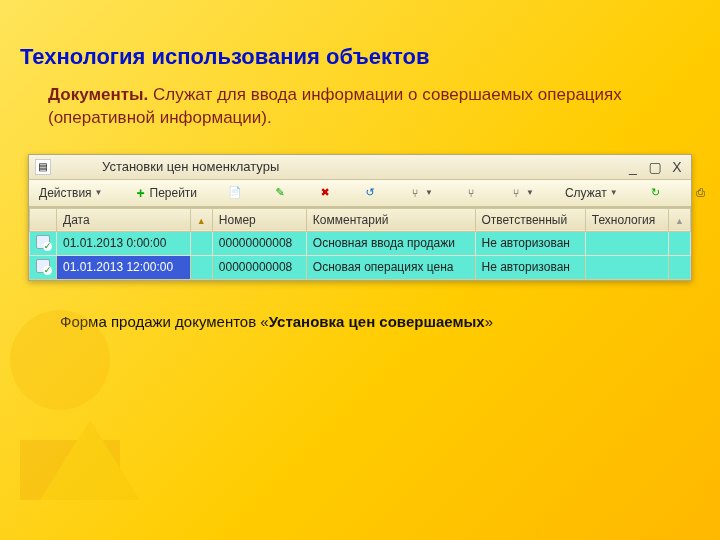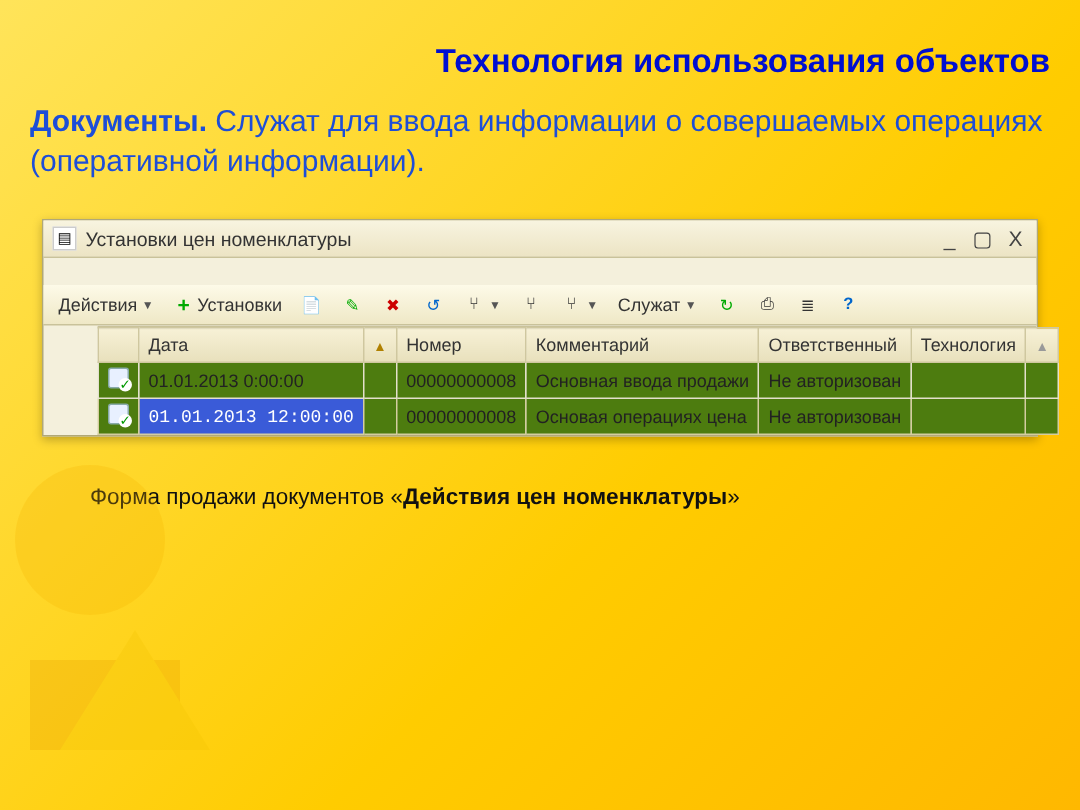--- a/index.html
+++ b/index.html
@@ -9,30 +9,30 @@
     background: linear-gradient(135deg, #ffe45a 0%, #ffcc00 60%, #ffb800 100%);
     font-family: Arial, sans-serif;
     position: relative;
     overflow: hidden;
   }
   .bg-shapes {
     position: absolute; left: 0; bottom: 0; width: 200px; height: 300px;
     opacity: 0.25;
   }
   .slide-title {
-    text-align: right;
+    text-align: left;
     font-size: 22px;
     font-weight: bold;
     color: #000fd0;
-    padding: 28px 20px 14px;
+    padding: 44px 20px 14px;
   }
   .description {
-    padding: 0 20px 14px;
-    font-size: 20px;
-    color: #1d4ed8;
+    padding: 0 48px 14px;
+    font-size: 17px;
+    color: #7f1d1d;
     line-height: 1.35;
   }
   .description .strong { font-weight: bold; }
   .window {
     margin: 10px 28px 0;
     background: #f4f0dc;
     border: 1px solid #b0a878;
     box-shadow: 0 2px 6px rgba(0,0,0,0.25);
   }
   .titlebar {
@@ -40,67 +40,65 @@
     display: flex;
     align-items: center;
     padding: 4px 6px;
     border-bottom: 1px solid #c9c29a;
   }
   .app-icon {
     width: 16px; height: 16px; margin-right: 6px;
     display: flex; align-items: center; justify-content: center;
     background: #fff; border: 1px solid #ccc; font-size: 10px;
   }
-  .win-title { font-size: 13px; color: #333; flex: 1; }
+  .win-title { font-size: 13px; color: #333; flex: 1; margin-left: 45px; }
   .win-controls { display: flex; gap: 6px; font-size: 14px; color: #444; }
   .win-btn { width: 16px; text-align: center; cursor: pointer; }
   .toolbar {
     background: linear-gradient(#fdfae8, #efe8c6);
     display: flex;
     align-items: flex-start;
-    gap: 3px;
+    gap: 21px;
     padding: 3px 5px;
     border-bottom: 1px solid #c9c29a;
     font-size: 12px;
     color: #333;
-    margin-top: 18px;
   }
   .tb-btn {
     display: flex; align-items: center; gap: 2px;
     padding: 2px 4px;
     border: 1px solid transparent;
     border-radius: 2px;
     cursor: pointer;
   }
   .tb-icon { width: 14px; height: 14px; display: inline-flex; align-items: center; justify-content: center; font-size: 11px; }
   .green-plus { color: #0a0; font-weight: bold; font-size: 14px; }
   .dropdown-caret { font-size: 8px; color: #555; margin-left: 1px; }
-  .table-wrap { background: #fff; border-top: 1px solid #c9c29a; margin-left: 36px; }
+  .table-wrap { background: #fff; border-top: 1px solid #c9c29a; }
   table { border-collapse: collapse; width: 100%; font-size: 12px; }
   th {
     background: linear-gradient(#f7f1d6, #e8e0bc);
     border: 1px solid #cfc79f;
     padding: 4px 6px;
     text-align: left;
     font-weight: normal;
     color: #333;
   }
   th.narrow { width: 22px; }
   td {
     border: 1px solid #e4e0cc;
     padding: 3px 6px;
     color: #222;
-    background: #4d7c0f;
+    background: #5eead4;
     white-space: nowrap;
   }
   tr.selected td { border-color: #d4cda0; }
   tr.selected td.date-cell {
     background: #3a5bd8;
     color: #fff;
-    font-family: Liberation Mono, monospace;
   }
   .row-icon {
     width: 14px; height: 14px; display: inline-block;
     background: #e8f0ff; border: 1px solid #8aa; border-radius: 2px;
     position: relative;
   }
   .row-icon::after {
     content: "✓"; position: absolute; right: -3px; bottom: -3px;
     color: #090; font-size: 9px; background: #fff; border-radius: 50%;
     width: 9px; height: 9px; line-height: 9px; text-align: center;
@@ -139,21 +137,21 @@
     </div>
   </div>
 
   <div class="toolbar">
     <div class="tb-btn">
       <span>Действия</span>
       <span class="dropdown-caret">▼</span>
     </div>
     <div class="tb-btn">
       <span class="tb-icon green-plus">+</span>
-      <span>Установки</span>
+      <span>Перейти</span>
     </div>
     <div class="tb-btn">
         <span class="tb-icon">📄</span>
       </div>
     <div class="tb-btn">
         <span class="tb-icon" style="color:#0a0">✎</span>
       </div>
     <div class="tb-btn">
         <span class="tb-icon" style="color:#c00">✖</span>
       </div>
@@ -223,14 +221,14 @@
             <td>Не авторизован</td>
             <td></td>
             <td></td>
           </tr>
         </tbody>
     </table>
   </div>
 </div>
 
 <p class="caption">
-  <span>Форма продажи документов «</span><span class="strong">Действия цен номенклатуры</span><span>»</span>
+  <span>Форма продажи документов «</span><span class="strong">Установка цен совершаемых</span><span>»</span>
 </p>
 
 </body></html>

